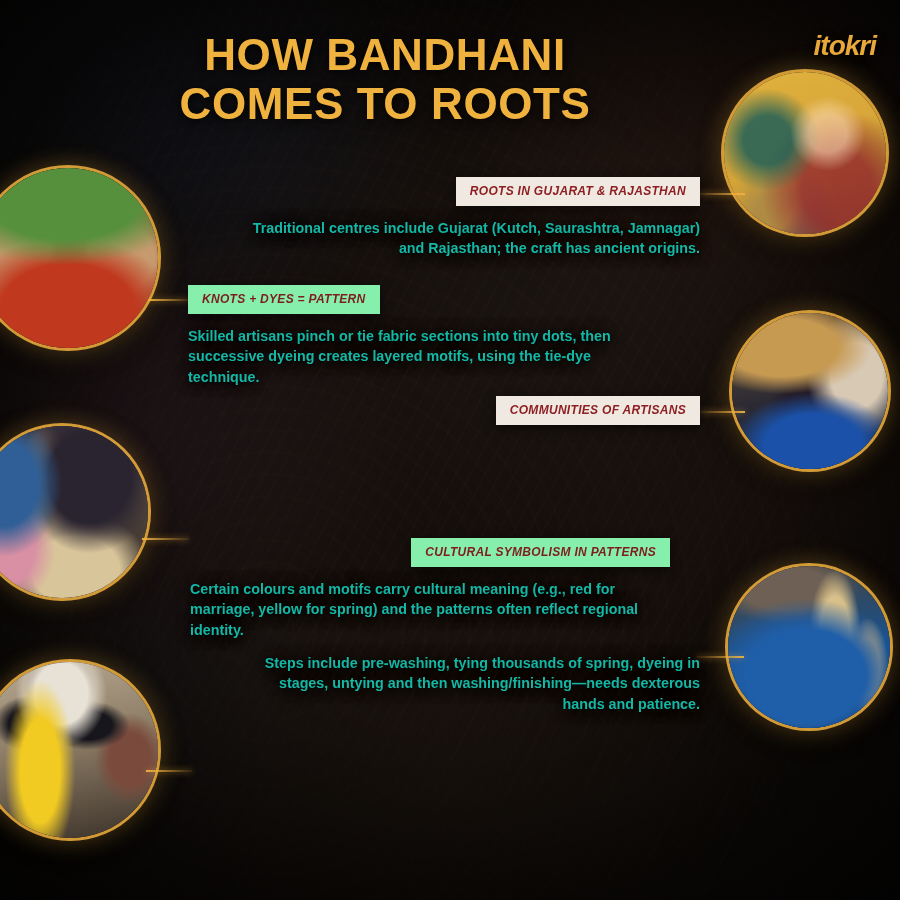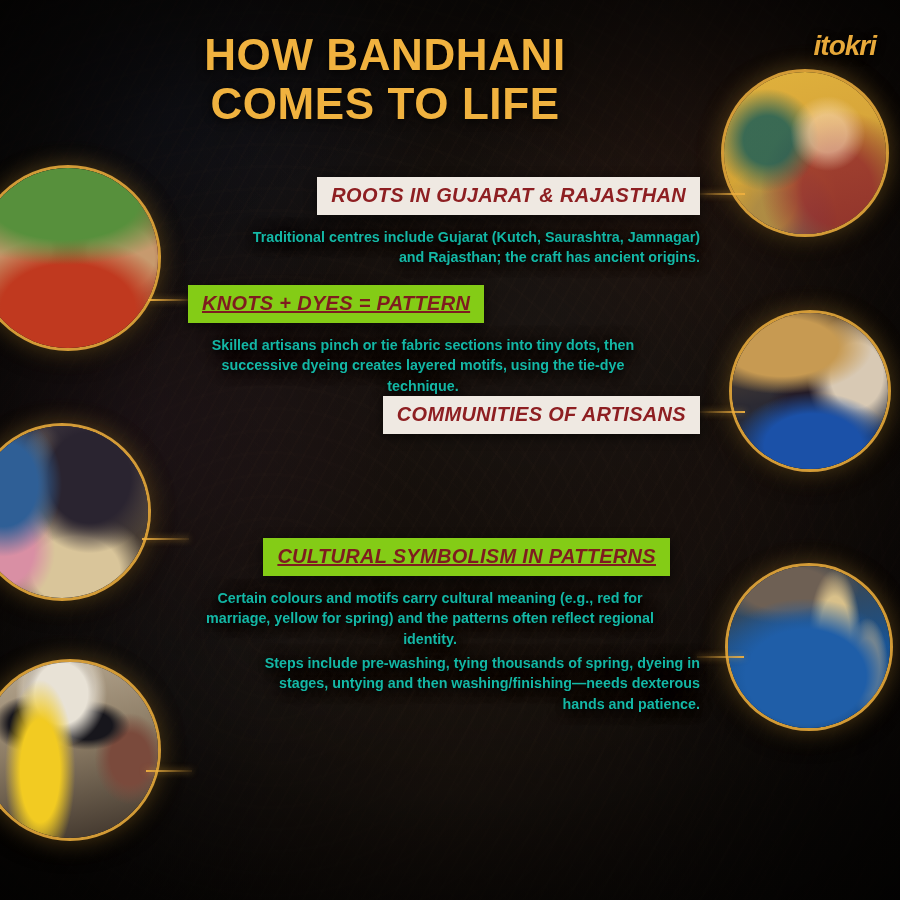--- a/index.html
+++ b/index.html
@@ -158,52 +158,52 @@
   .connector.to-left {
     background:linear-gradient(270deg, rgba(240,176,62,.15), rgba(240,176,62,.95));
   }
 
   
   .block { position:absolute; }
 
   .heading {
     display:inline-block;
     padding:7px 14px 8px;
-    font-size:20px; font-weight:700; font-style:italic;
+    font-size:12px; font-weight:700; font-style:italic;
     letter-spacing:.3px;
     color:#8e1f22;
     white-space:nowrap;
     box-shadow:0 3px 12px rgba(0,0,0,.6);
   }
   .heading.cream { background:#efe9e2; }
-  .heading.amber { background:#84cc16; color:#7e1c1f;text-decoration:underline; }
+  .heading.amber { background:#86efac; color:#7e1c1f; }
 
   .body-text {
     margin-top:12px;
     font-size:14.3px; font-weight:700; line-height:1.42;
     color:#14b8a6;
     text-shadow:0 2px 6px rgba(0,0,0,.92), 0 0 16px rgba(0,0,0,.7);
   }
   .align-right { text-align:right; }
-  .align-left  { text-align:center; }
+  .align-left  { text-align:left; }
 </style>
 </head>
 <body>
 
 <div id="poster">
 
   <div class="bg-layer bg-base"></div>
   <div class="bg-layer bg-fabric"></div>
   <div class="bg-layer bg-dark-bands"></div>
   <div class="bg-layer bg-scrim"></div>
   <div class="bg-layer bg-vignette"></div>
 
   <div class="title">
     <span>HOW BANDHANI</span>
-    <span>COMES TO LIFE</span>
+    <span>COMES TO ROOTS</span>
   </div>
 
   <div class="logo">itokri</div>
 
   <div class="photo" style="top:72px; right:14px; width:162px; height:162px;">
     <div class="img p1-img"></div>
   </div>
 
   <div class="photo" style="top:168px; left:-22px; width:180px; height:180px;">
     <div class="img p2-img"></div>

